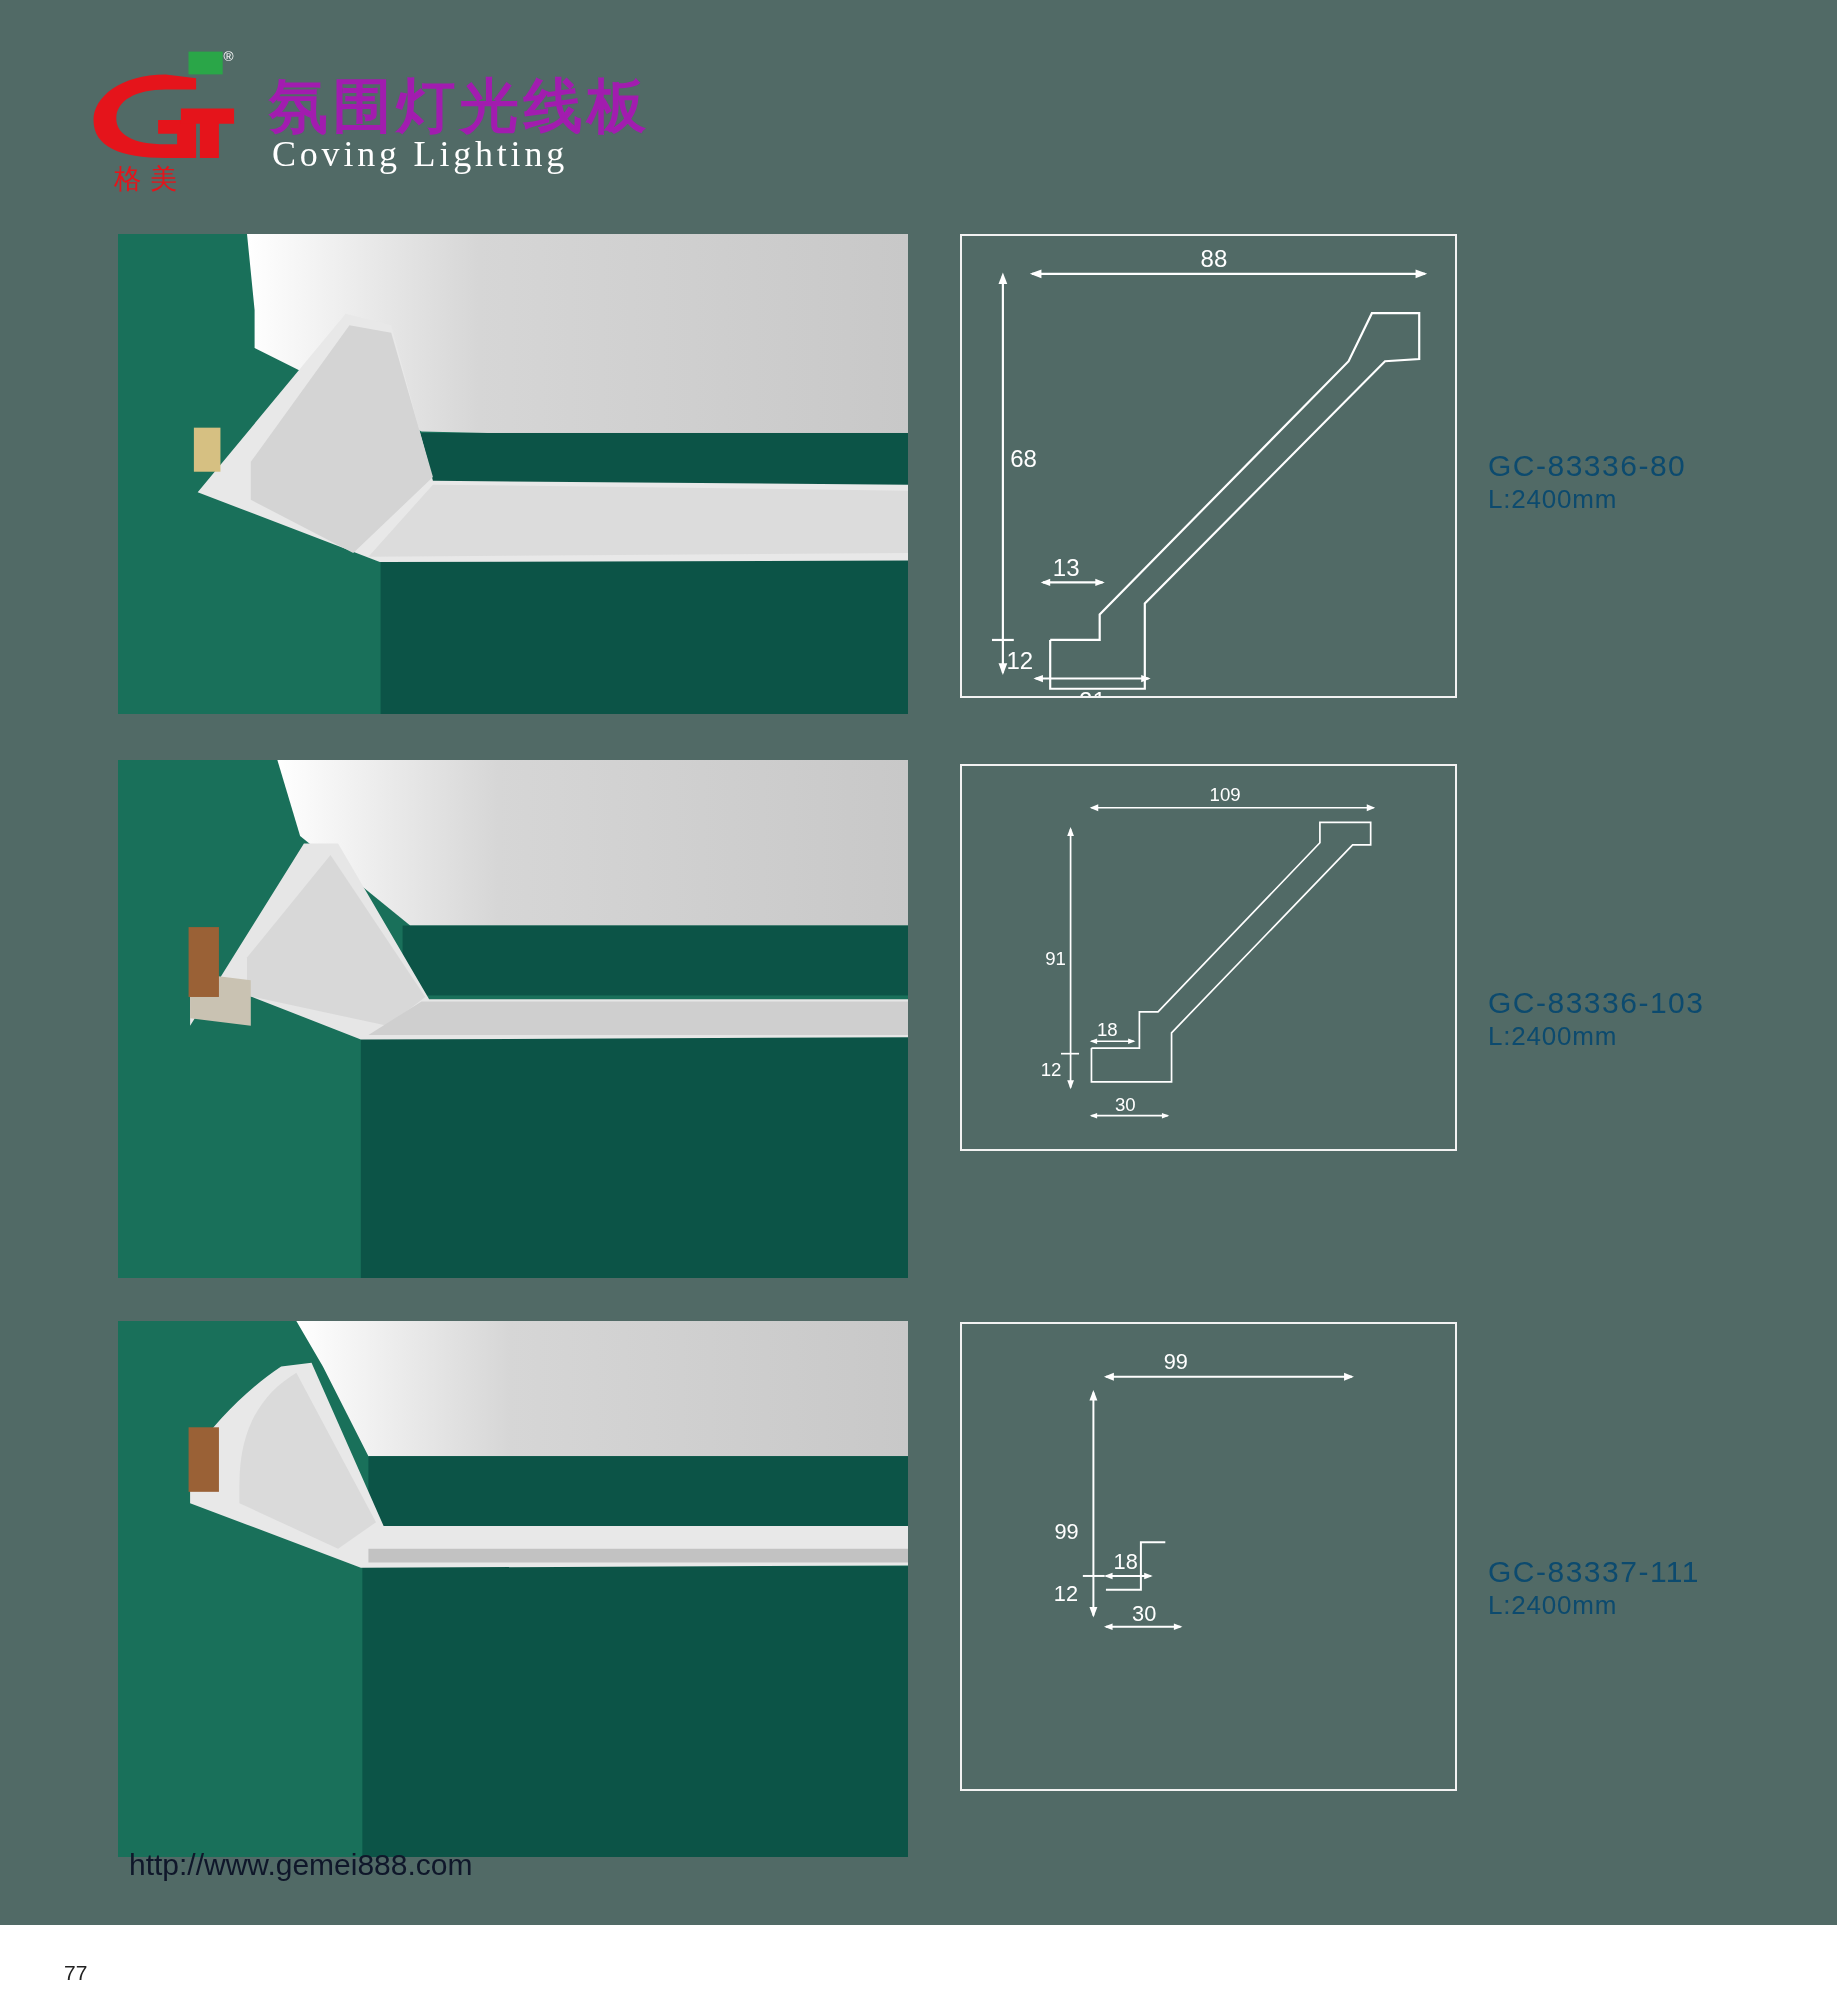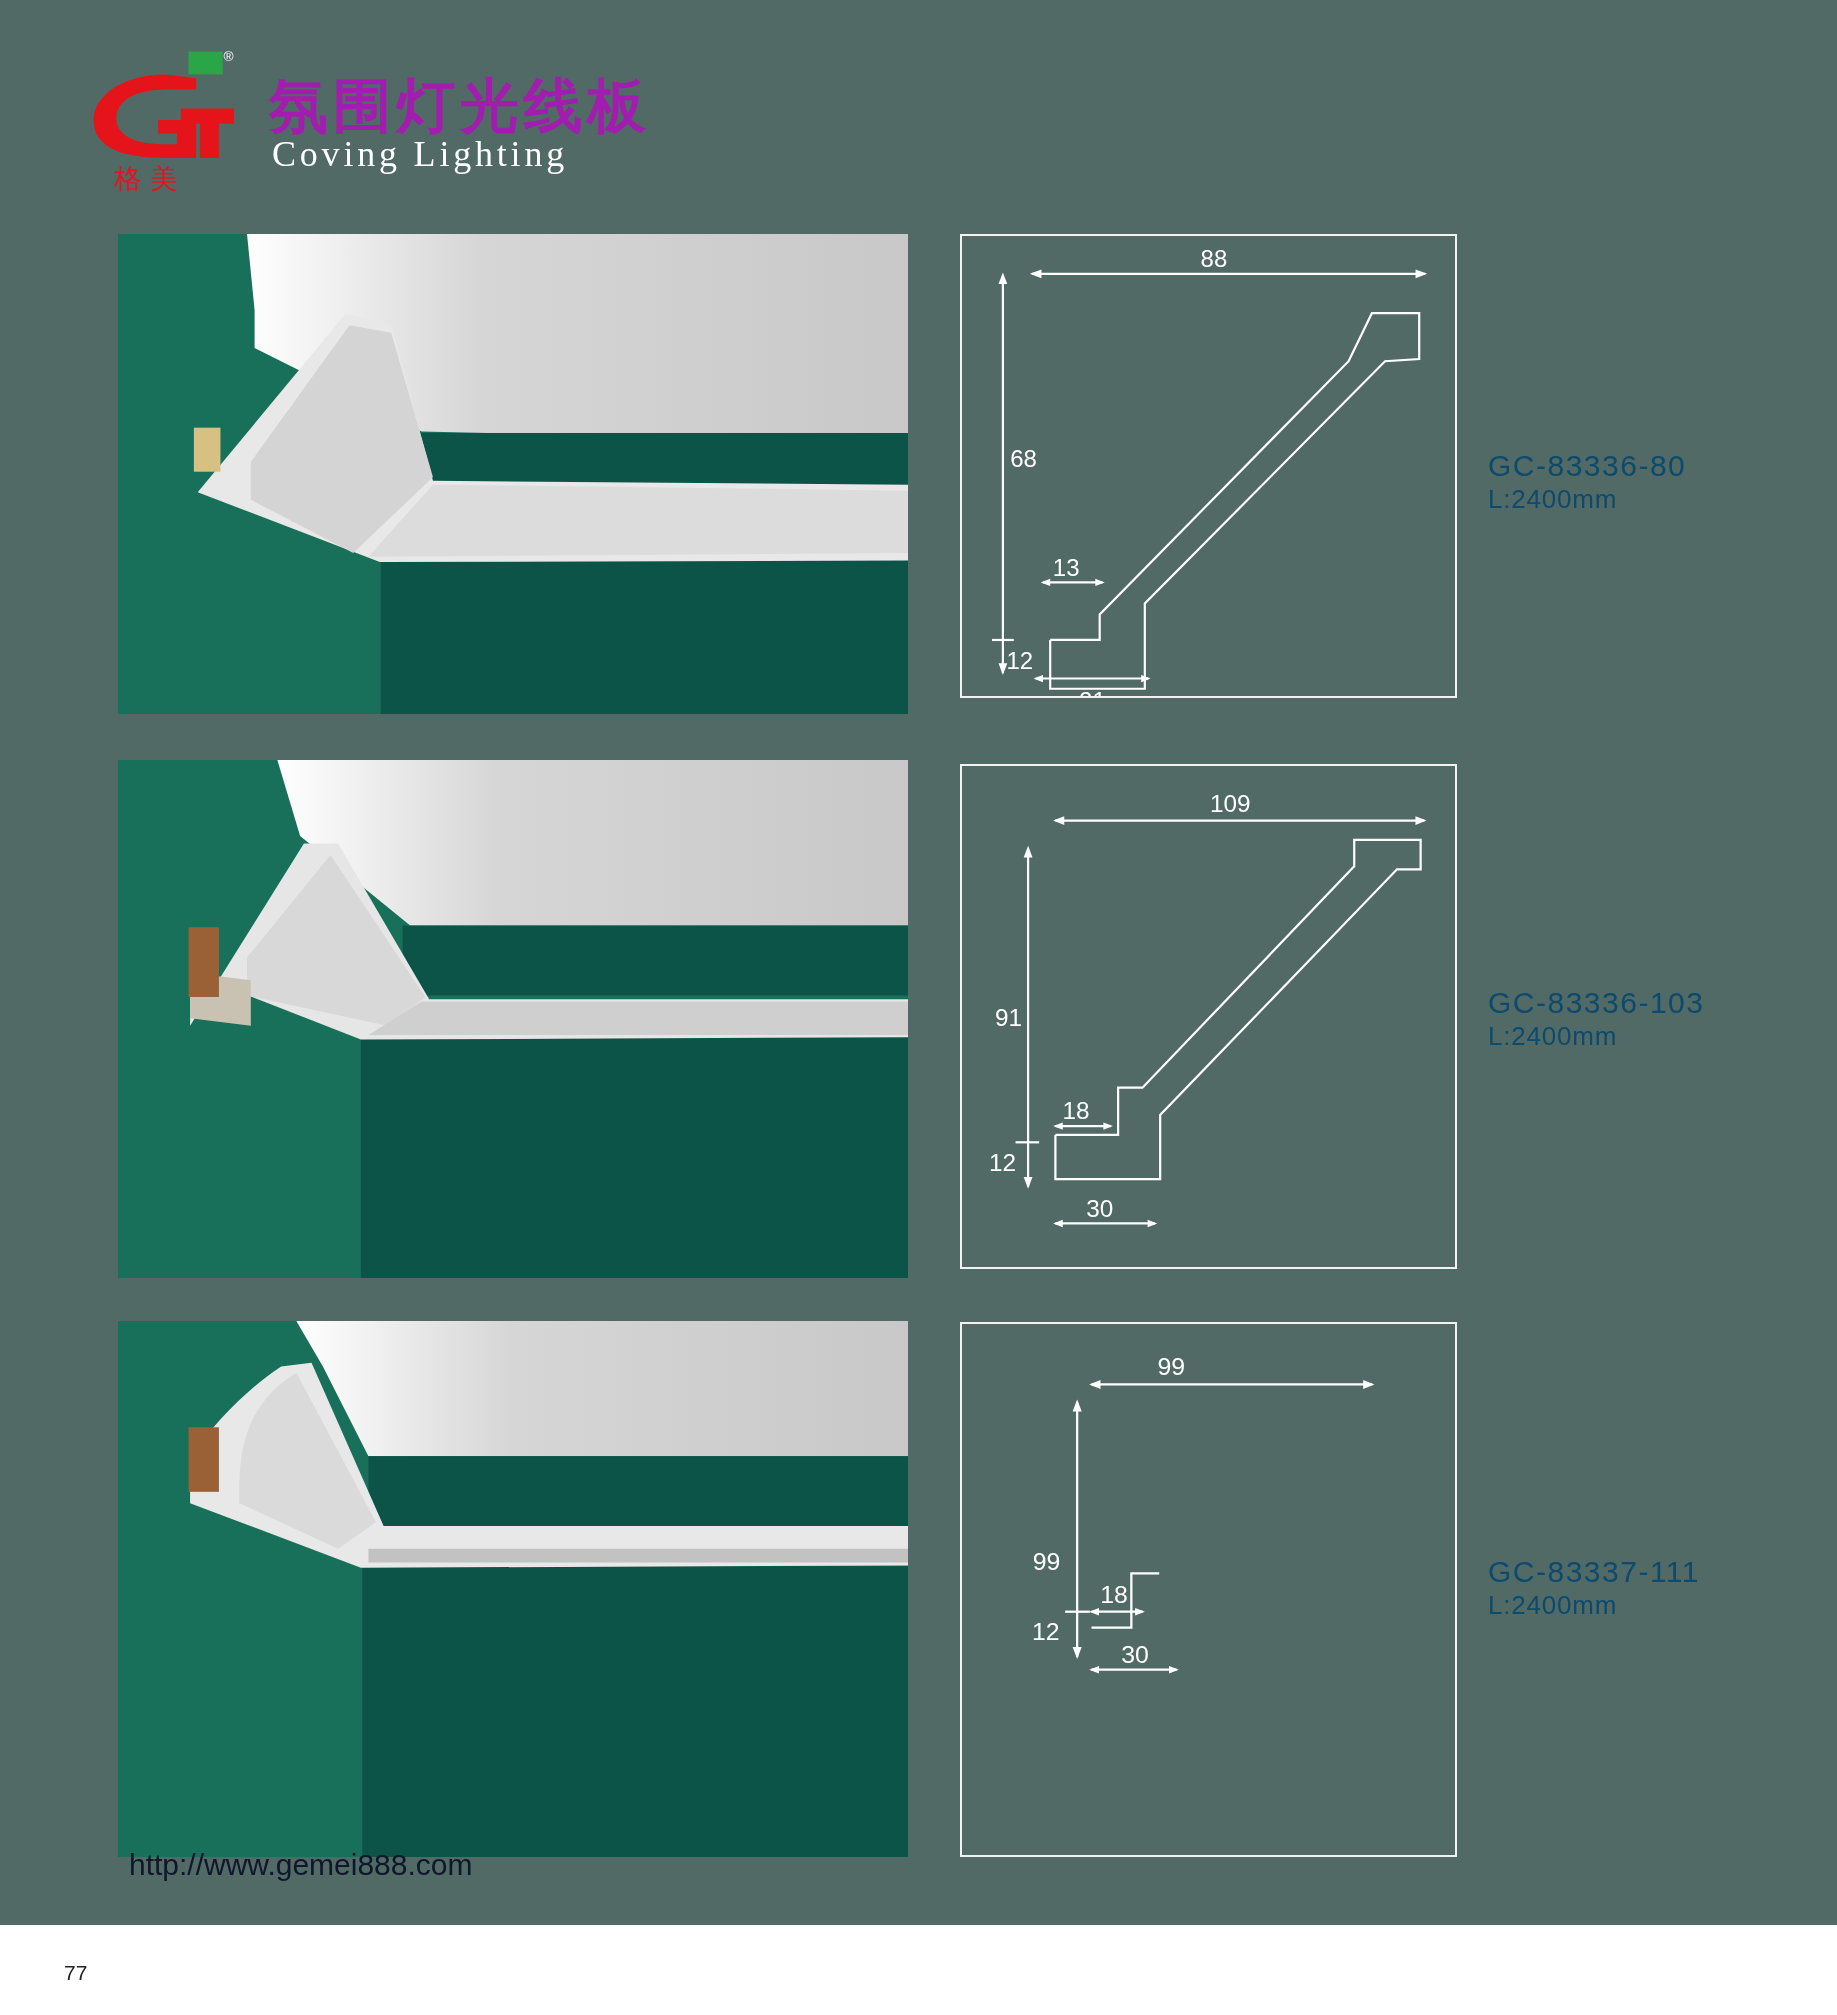--- a/index.html
+++ b/index.html
@@ -108,21 +108,21 @@
     <text class="dim" x="132" y="467" text-anchor="middle">13</text>
     <text class="dim" x="50" y="595">12</text>
     <text class="dim" x="168" y="650" text-anchor="middle">21</text>
   </svg>
 </div>
 <div class="label" style="top:448px;">
   <div class="code">GC-83336-80</div>
   <div class="len">L:2400mm</div>
 </div>
 
-<div class="diagram" style="top:764px;height:505px;">
+<div class="diagram" style="top:764px;height:387px;">
   <svg viewBox="0 0 655 679">
     <g stroke="#ffffff" stroke-width="3" fill="none">
       <line x1="120" y1="74" x2="620" y2="74"></line>
       <line x1="83" y1="112" x2="83" y2="570"></line>
       <line x1="66" y1="510" x2="98" y2="510"></line>
       <line x1="120" y1="488" x2="195" y2="488"></line>
       <line x1="120" y1="620" x2="255" y2="620"></line>
       <polyline points="120,500 205,500 205,436 238,436 525,136 525,100 615,100 615,140 583,140 262,473 262,560 120,560 120,500"></polyline>
     </g>
     <g fill="#ffffff">
@@ -140,21 +140,21 @@
     <text class="dim" x="148" y="478" text-anchor="middle">18</text>
     <text class="dim" x="30" y="549">12</text>
     <text class="dim" x="180" y="611" text-anchor="middle">30</text>
   </svg>
 </div>
 <div class="label" style="top:985px;">
   <div class="code">GC-83336-103</div>
   <div class="len">L:2400mm</div>
 </div>
 
-<div class="diagram" style="top:1322px;height:535px;">
+<div class="diagram" style="top:1322px;height:469px;">
   <svg viewBox="0 0 655 705">
     <g stroke="#ffffff" stroke-width="3" fill="none">
       <line x1="172" y1="80" x2="545" y2="80"></line>
       <line x1="153" y1="104" x2="153" y2="442"></line>
       <line x1="137" y1="382" x2="170" y2="382"></line>
       <line x1="172" y1="382" x2="240" y2="382"></line>
       <line x1="172" y1="459" x2="285" y2="459"></line>
       <polyline points="172,403 225,403 225,331 262,331 C270,315 282,313 297,313 L 300,300 C 302,210 370,140 460,115 L 467,94 L 525,94 L 525,128 C 430,145 365,205 350,300 L 348,308 L 330,310 C 330,350 305,375 280,375 L 280,432 L 172,432 Z"></polyline>
     </g>
     <g fill="#ffffff">

